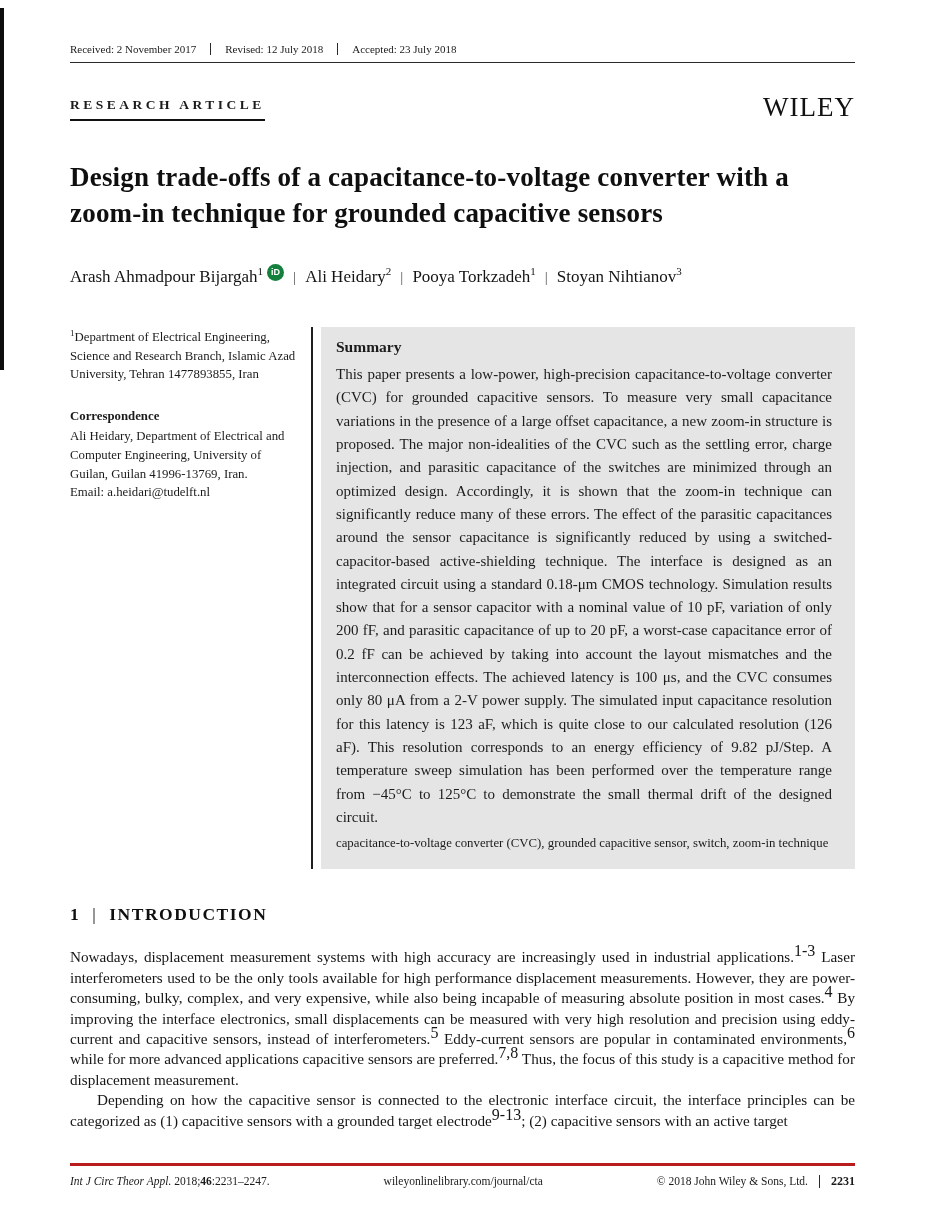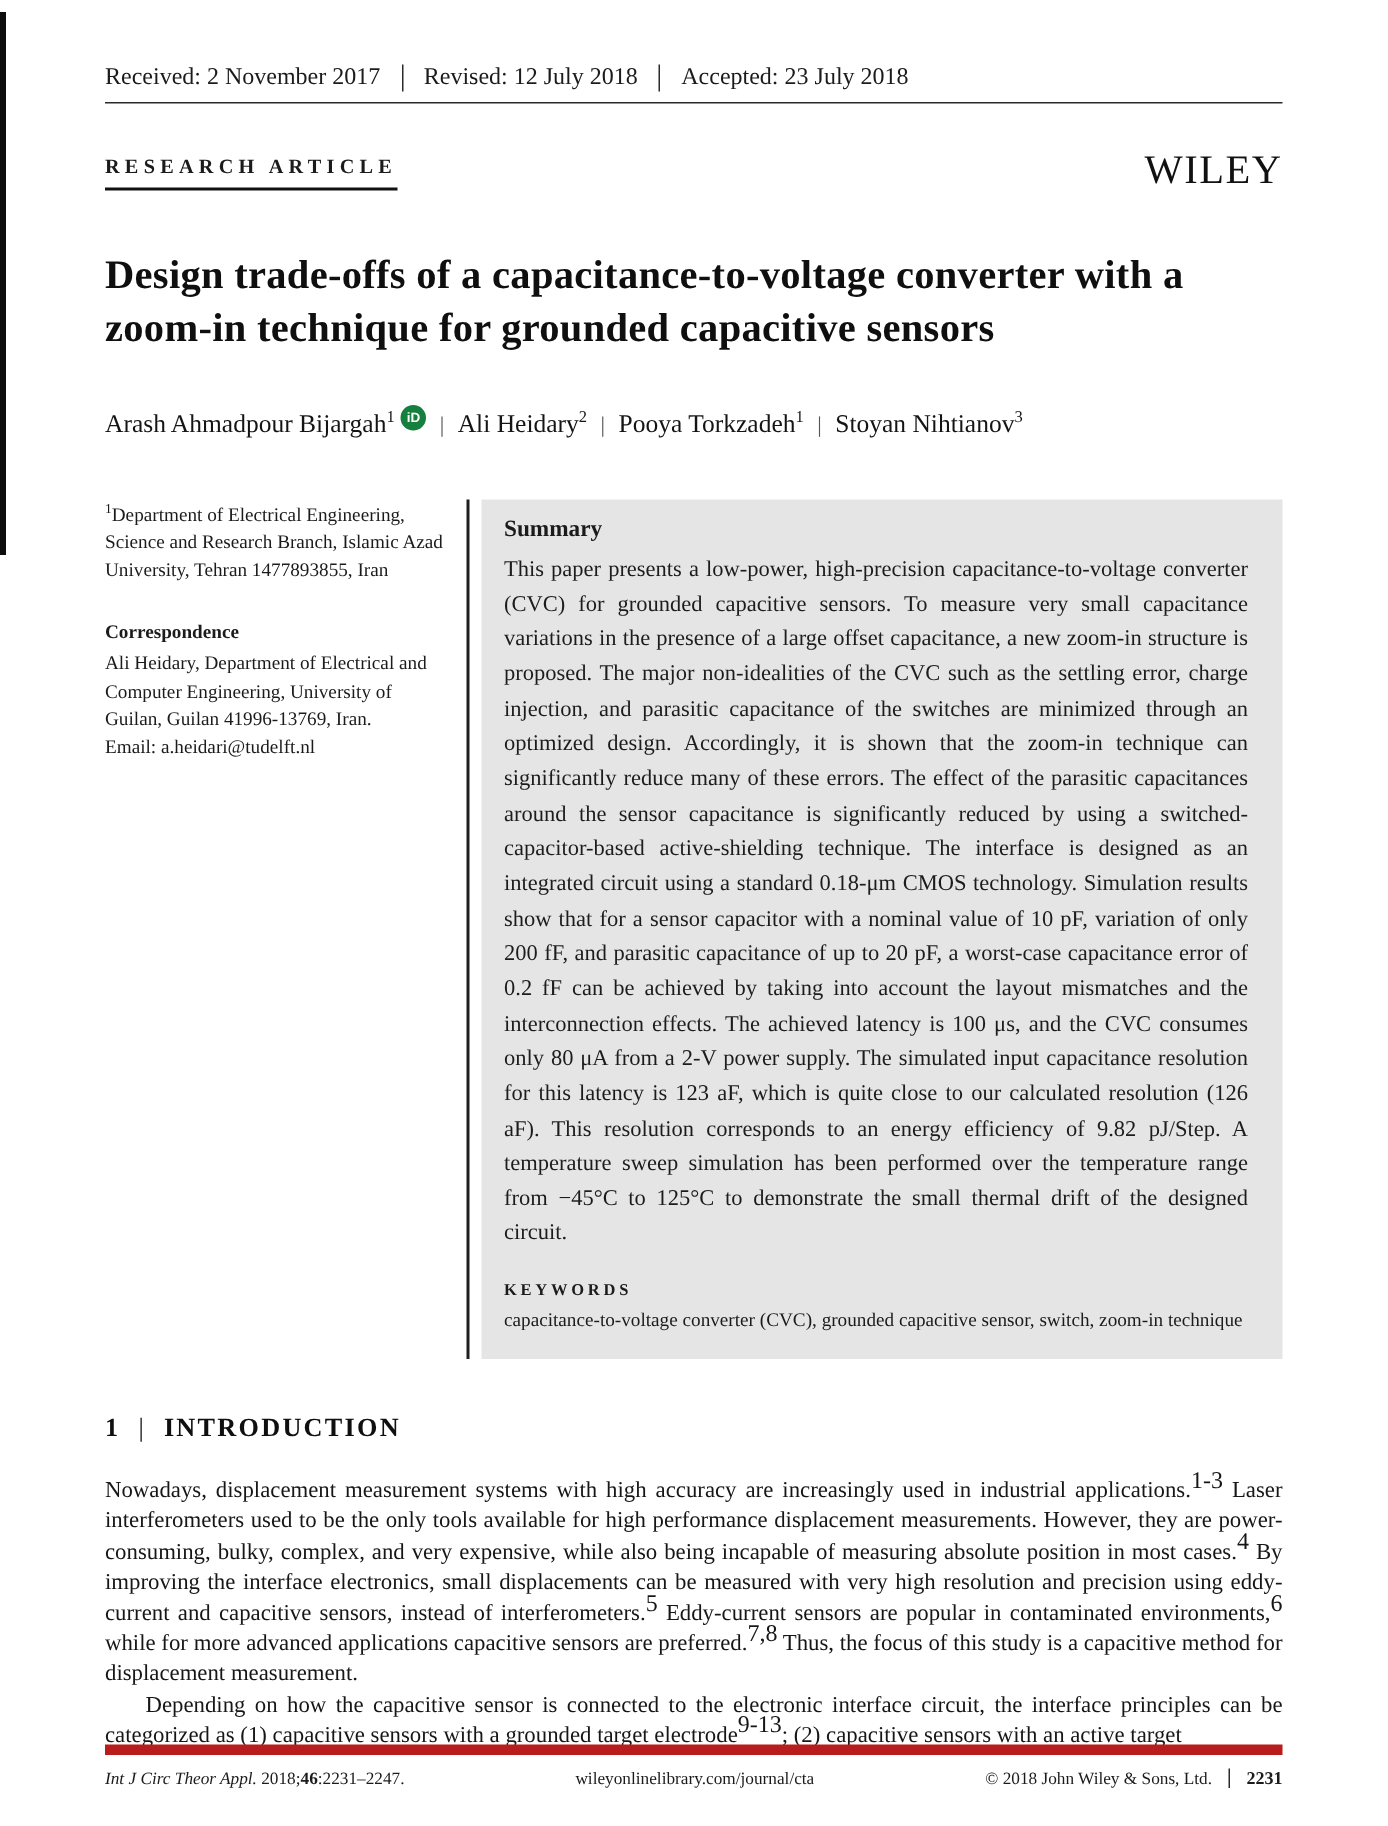--- a/index.html
+++ b/index.html
@@ -12,21 +12,21 @@
     color:#1b1b1b;
     overflow:hidden;
   }
   .scan-bar { position:absolute; left:0; top:8px; width:4px; height:362px; background:#0d0d0d; }
   .content { padding:0 70px; }
 
   
   .dates-row {
     margin-top:43px;
     display:flex; align-items:baseline;
-    font-size:16px;
+    font-size:11px;
     border-bottom:1px solid #2a2a2a;
     padding-bottom:7px;
   }
   .date-cell { padding:0 14px; border-right:1px solid #2a2a2a; line-height:1.1; }
   .date-cell:first-child { padding-left:0; }
   .date-cell:last-child { border-right:none; }
   .doi-row { margin-top:9px; font-size:11.5px; }
 
   
   .type-row { margin-top:31px; display:flex; justify-content:space-between; align-items:flex-end; }
@@ -75,21 +75,21 @@
   
   .section-heading { margin-top:35px; font-size:17.5px; font-weight:bold; letter-spacing:1.5px; color:#0f0f0f; }
   .section-sep { padding:0 12px; font-weight:normal; }
   .body-text { margin-top:22px; font-size:15.2px; line-height:1.345; text-align:justify; color:#161616; }
   .body-text sup { font-size:16px; line-height:0; }
   .para-indent { text-indent:27px; }
 
   
   .footer {
     position:absolute; left:70px; right:70px; top:1163px;
-    border-top:7px solid #b91c1c; padding-top:8px;
+    border-top:3px solid #b91c1c; padding-top:8px;
     display:flex; align-items:baseline; font-size:11.5px;
   }
   .footer-left { flex:0 0 auto; }
   .footer-center { flex:1; text-align:center; }
   .footer-right { flex:0 0 auto; display:flex; align-items:baseline; }
   .footer-pagebar { width:1px; height:13px; background:#2a2a2a; margin:0 11px; align-self:center; }
   .footer-page { font-weight:bold; font-size:12px; }
   .it { font-style:italic; }
   .bd { font-weight:bold; }
 </style>
@@ -123,21 +123,20 @@
         <p class="aff-item"><sup>1</sup><span>Department of Electrical Engineering, Science and Research Branch, Islamic Azad University, Tehran 1477893855, Iran</span></p>
         <p class="corr-heading">Correspondence</p>
         <p class="corr-text"><span>Ali Heidary, Department of Electrical and Computer Engineering, University of Guilan, Guilan 41996-13769, Iran.</span><br>
           <span class="email-line"><span>Email: </span><span>a.heidari@tudelft.nl</span></span>
         </p>
       </div>
       <div class="col-divider"></div>
       <div class="summary-box">
         <div class="summary-heading">Summary</div>
         <div class="summary-text">This paper presents a low-power, high-precision capacitance-to-voltage converter (CVC) for grounded capacitive sensors. To measure very small capacitance variations in the presence of a large offset capacitance, a new zoom-in structure is proposed. The major non-idealities of the CVC such as the settling error, charge injection, and parasitic capacitance of the switches are minimized through an optimized design. Accordingly, it is shown that the zoom-in technique can significantly reduce many of these errors. The effect of the parasitic capacitances around the sensor capacitance is significantly reduced by using a switched-capacitor-based active-shielding technique. The interface is designed as an integrated circuit using a standard 0.18-μm CMOS technology. Simulation results show that for a sensor capacitor with a nominal value of 10 pF, variation of only 200 fF, and parasitic capacitance of up to 20 pF, a worst-case capacitance error of 0.2 fF can be achieved by taking into account the layout mismatches and the interconnection effects. The achieved latency is 100 μs, and the CVC consumes only 80 μA from a 2-V power supply. The simulated input capacitance resolution for this latency is 123 aF, which is quite close to our calculated resolution (126 aF). This resolution corresponds to an energy efficiency of 9.82 pJ/Step. A temperature sweep simulation has been performed over the temperature range from −45°C to 125°C to demonstrate the small thermal drift of the designed circuit.</div>
-        <div class="keywords-heading">KEYWORDS</div>
         <div class="keywords-text">capacitance-to-voltage converter (CVC), grounded capacitive sensor, switch, zoom-in technique</div>
       </div>
     </div>
 
     <h2 class="section-heading"><span>1</span><span class="section-sep">|</span><span>INTRODUCTION</span></h2>
 
     <div class="body-text">
       <p><span>Nowadays, displacement measurement systems with high accuracy are increasingly used in industrial applications.</span><sup>1-3</sup><span> Laser interferometers used to be the only tools available for high performance displacement measurements. However, they are power-consuming, bulky, complex, and very expensive, while also being incapable of measuring absolute position in most cases.</span><sup>4</sup><span> By improving the interface electronics, small displacements can be measured with very high resolution and precision using eddy-current and capacitive sensors, instead of interferometers.</span><sup>5</sup><span> Eddy-current sensors are popular in contaminated environments,</span><sup>6</sup><span> while for more advanced applications capacitive sensors are preferred.</span><sup>7,8</sup><span> Thus, the focus of this study is a capacitive method for displacement measurement.</span></p>
       <p class="para-indent"><span>Depending on how the capacitive sensor is connected to the electronic interface circuit, the interface principles can be categorized as (1) capacitive sensors with a grounded target electrode</span><sup>9-13</sup><span>; (2) capacitive sensors with an active target</span></p>
     </div>

